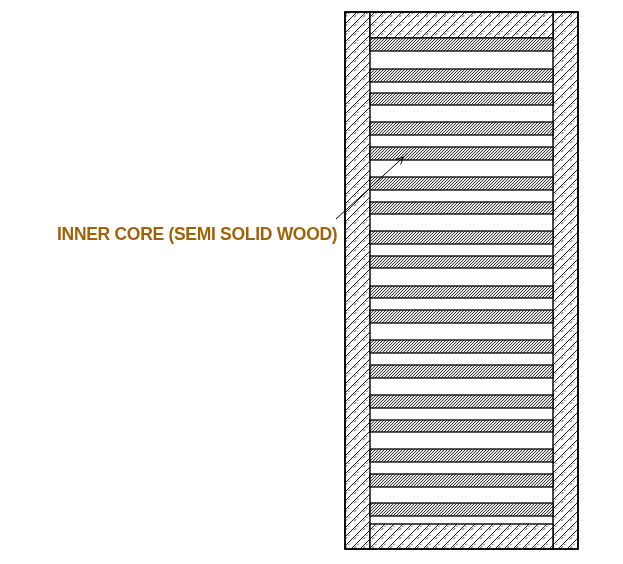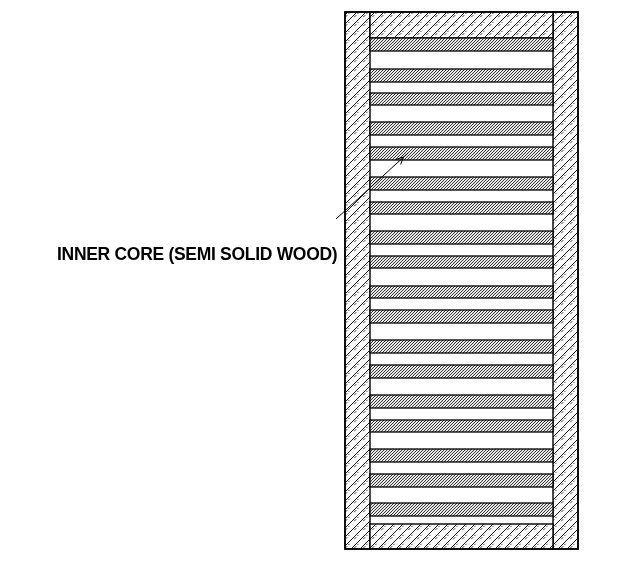--- a/index.html
+++ b/index.html
@@ -18,25 +18,24 @@
       position: absolute;
       left: 0;
       top: 0;
     }
     .callout-label {
       position: absolute;
       left: 57px;
       top: 224px;
       font-size: 17.5px;
       font-weight: bold;
-      color: #000000;
+      color: #a16207;
       letter-spacing: -0.3px;
       white-space: nowrap;
       line-height: 20px;
-      margin-top: 20px;
     }
   </style>
 </head>
 <body>
 
 <svg id="drawing" width="623" height="564" viewBox="0 0 623 564" xmlns="http://www.w3.org/2000/svg">
   <defs>
 
     <pattern id="woodGrain" patternUnits="userSpaceOnUse" width="9" height="9" patternTransform="rotate(0)">
       <rect width="9" height="9" fill="#ffffff"></rect>

